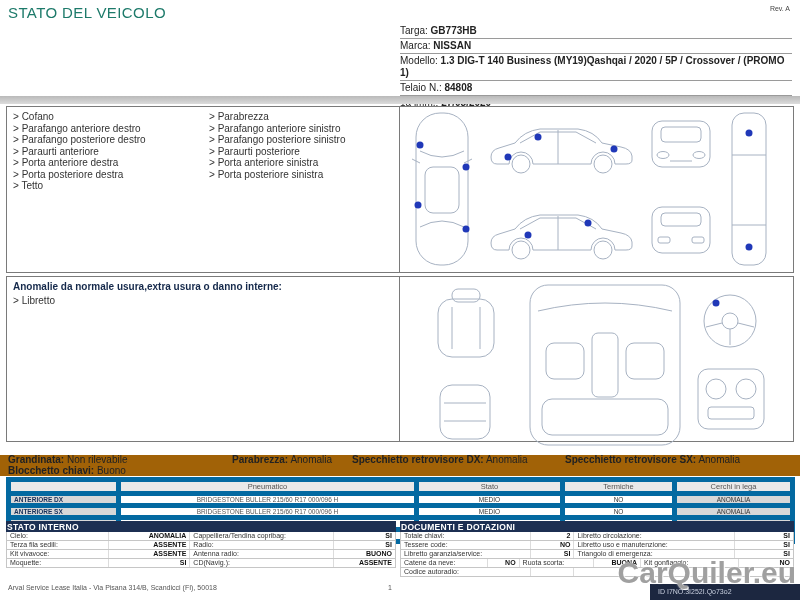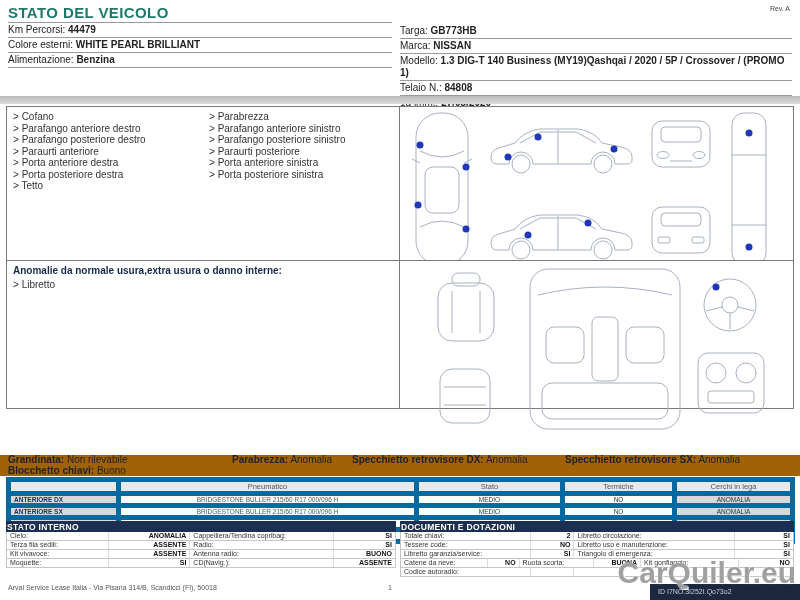--- a/index.html
+++ b/index.html
@@ -1,36 +1,36 @@
 <!DOCTYPE html>
 <html><head>
 <meta charset="utf-8">
 <style>
   * { box-sizing: border-box; margin: 0; padding: 0; }
   html,body { width:800px; height:600px; }
   body { background:#e9e9e9; }
   .page { position:relative; width:800px; height:600px; background:#fff; overflow:hidden;
           font-family:"Liberation Sans","DejaVu Sans",sans-serif; color:#222; }
 
-  .page-title { position:absolute; left:8px; top:4px; font-size:15px; font-weight:bold;
+  .page-title { position:absolute; left:8px; top:4px; font-size:15px; font-weight:normal;
                 color:#1d7a6a; letter-spacing:.4px; }
   .rev { position:absolute; right:10px; top:5px; font-size:7px; color:#444; }
 
   .info-left  { position:absolute; left:8px;   top:22px; width:384px; border-top:1px solid #9a9a9a; }
   .info-right { position:absolute; left:400px; top:24px; width:392px; }
   .f-row { border-bottom:1px solid #9a9a9a; min-height:13px; line-height:12px; font-size:10px; padding:1px 0; }
   .f-row .lab { color:#222; }
   .f-row .val { font-weight:bold; }
 
   .divider { position:absolute; left:0; top:96px; width:800px; height:8px;
              background:linear-gradient(#b9b9b9,#dcdcdc); }
 
   .abox { position:absolute; left:6px; width:788px; border:1px solid #7a7a7a; background:#fff; display:flex; }
   #ext-box { top:106px; height:167px; }
-  #int-box { top:260px; height:149px; }
+  #int-box { top:276px; height:166px; }
   .textpane { flex:1; padding:4px 6px; }
   .diagpane { width:394px; border-left:1px solid #7a7a7a; position:relative; background:#fff; }
   .sec-title { font-size:10px; font-weight:bold; color:#15294b; margin-bottom:3px; }
   .cols { display:flex; }
   .anomaly-list { list-style:none; font-size:10px; color:#333; }
   .anomaly-list li { line-height:11.5px; }
   .anomaly-list li::before { content:"> "; }
   .col1 { width:196px; }
 
   .status-band { position:absolute; left:0; top:455px; width:800px; height:21px;
@@ -74,34 +74,20 @@
                padding:0 8px; z-index:5; }
 </style>
 </head>
 <body>
 
 <div class="page">
 
   <div class="page-title">STATO DEL VEICOLO</div>
   <div class="rev">Rev. A</div>
 
-  <div class="info-left">
-    <div class="f-row">
-      <span class="lab">Km Percorsi:</span>
-      <span class="val">44479</span>
-    </div>
-    <div class="f-row">
-      <span class="lab">Colore esterni:</span>
-      <span class="val">WHITE PEARL BRILLIANT</span>
-    </div>
-    <div class="f-row">
-      <span class="lab">Alimentazione:</span>
-      <span class="val">Benzina</span>
-    </div>
-  </div>
 
   <div class="info-right">
     <div class="f-row">
       <span class="lab">Targa:</span>
       <span class="val">GB773HB</span>
     </div>
     <div class="f-row">
       <span class="lab">Marca:</span>
       <span class="val">NISSAN</span>
     </div>

